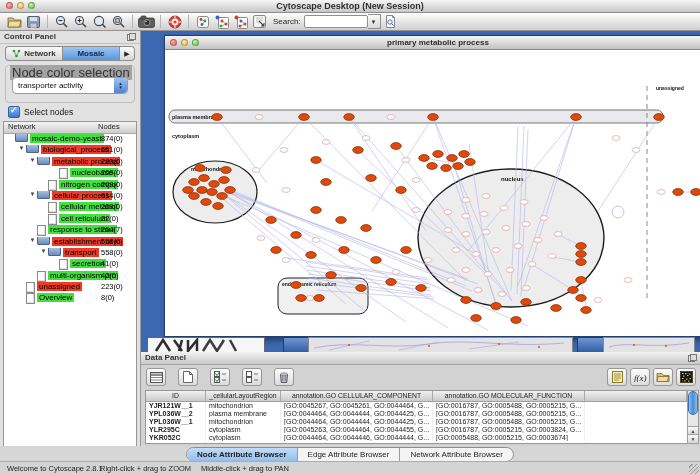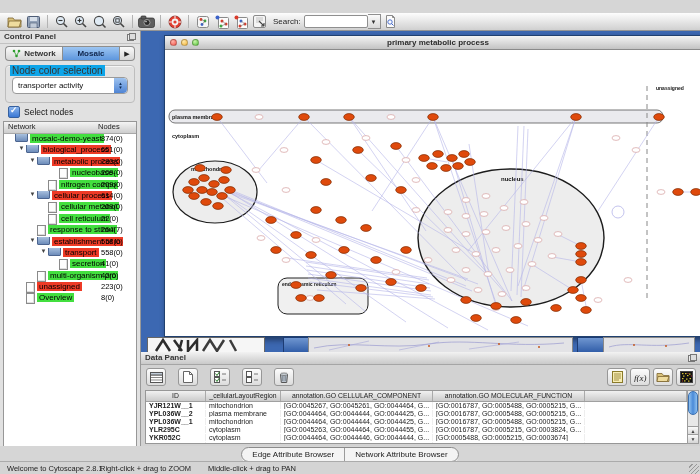--- a/index.html
+++ b/index.html
@@ -28,21 +28,21 @@
   .cp-title{position:absolute;left:4px;top:1px;font-size:8px;font-weight:bold;color:#333;}
   .float-ic{position:absolute;right:4px;top:2px;width:9px;height:8px;}
   .float-ic:before{content:"";position:absolute;left:0;bottom:0;width:5px;height:5px;border:1px solid #777;background:#eee;}
   .float-ic:after{content:"";position:absolute;right:0;top:0;width:5px;height:5px;border:1px solid #777;background:#ddd;}
   .cp-tabs{position:absolute;left:5px;top:15px;right:5px;height:15px;display:flex;align-items:center;}
   .cp-tab{flex:1;height:13px;border:1px solid #8e8e8e;background:linear-gradient(#fafafa,#d6d6d6);font-size:8px;font-weight:bold;display:flex;align-items:center;justify-content:center;gap:3px;color:#333;}
   .cp-tab:first-child{border-radius:4px 0 0 4px;border-right:none;}
   .cp-tab.active{background:linear-gradient(#9cc5f2,#5d96dd);color:#10264d;}
   .cp-tab-more{width:14px;height:13px;border:1px solid #8e8e8e;border-left:none;border-radius:0 4px 4px 0;background:linear-gradient(#fafafa,#d6d6d6);font-size:7px;display:flex;align-items:center;justify-content:center;color:#222;}
   .cp-group{position:absolute;left:5px;top:34px;right:5px;height:36px;border:1px solid #bdbdbd;border-radius:4px;box-shadow:inset 0 1px 0 #f5f5f5;}
-  .cp-group-label{position:absolute;left:4px;top:-1px;font-size:10px;color:#333;background:#0ea5e9;padding:0 2px;}
+  .cp-group-label{position:absolute;left:4px;top:-1px;font-size:13px;color:#333;background:#a3a3a3;padding:0 2px;}
   .combo{position:absolute;left:6px;top:11px;right:6px;height:15px;border:1px solid #9a9a9a;border-radius:4px;background:#fff;display:flex;align-items:center;}
   .combo-text{flex:1;font-size:8px;padding-left:5px;color:#111;white-space:nowrap;overflow:hidden;}
   .combo-cap{width:13px;height:15px;border-radius:0 4px 4px 0;background:linear-gradient(#9dc2ef,#4f84d4);display:flex;flex-direction:column;align-items:center;justify-content:center;font-size:4.5px;line-height:4px;color:#0c2a55;}
   .cp-check-row{position:absolute;left:8px;top:75px;display:flex;align-items:center;gap:4px;}
   .checkbox{width:10px;height:10px;border-radius:2px;border:1px solid #35609f;background:linear-gradient(#8ab4ec,#3a78d5);position:relative;}
   .checkbox:after{content:"✓";position:absolute;left:1px;top:-2px;color:#fff;font-size:9px;font-weight:bold;}
   .cp-check-label{font-size:8.5px;color:#111;}
   .tree-box{position:absolute;left:3px;right:3px;top:90px;bottom:6px;background:#fff;border:1px solid #979797;overflow:hidden;}
   .tree-header{height:11px;display:flex;background:linear-gradient(#f4f4f4,#cdcdcd);border-bottom:1px solid #a8a8a8;font-size:7.5px;color:#222;}
   .tree-header .c1{flex:1;padding-left:4px;}
@@ -99,29 +99,37 @@
   .dp-sbtn.down{bottom:0;}
 
   
   .tab-strip{position:absolute;left:0;right:0;top:446px;height:16px;background:#d6d6d6;display:flex;align-items:center;justify-content:center;}
   .seg{display:flex;height:13px;border:1px solid #8b8b8b;border-radius:8px;overflow:hidden;background:#f4f4f4;box-shadow:0 1px 0 rgba(255,255,255,.6);}
   .seg-item{font-size:8px;padding:0 10px;display:flex;align-items:center;border-left:1px solid #9b9b9b;color:#222;}
   .seg-item:first-child{border-left:none;}
   .seg-item.selected{background:linear-gradient(#c2dcf8,#93bfee);font-weight:bold;}
   .status{position:absolute;left:0;right:0;bottom:0;height:12px;background:#d4d4d4;border-top:1px solid #ababab;font-size:7.5px;color:#222;}
   .status span{position:absolute;top:2px;}
-  .st1{left:7px;} .st2{left:100px;} .st3{left:208px;}
+  .st1{left:7px;} .st2{left:100px;} .st3{left:201px;}
   .app-grip{position:absolute;right:1px;bottom:1px;width:10px;height:10px;background:repeating-linear-gradient(135deg,transparent,transparent 2px,#9a9a9a 2px,#9a9a9a 3px);}
   svg{display:block;}
 </style>
 </head>
 <body>
 
 <div class="app">
 
+  <div class="titlebar">
+    <div class="lights">
+      <span class="light red"></span>
+      <span class="light yellow"></span>
+      <span class="light green"></span>
+    </div>
+    <span class="title-text">Cytoscape Desktop (New Session)</span>
+  </div>
 
   <div class="toolbar">
     <span class="tb-btn">
         <svg width="15" height="12" viewBox="0 0 15 12">
           <path d="M1 2h5l1.5 2H14v7H1z" fill="#d9c27c" stroke="#7d6630" stroke-width="0.8"></path>
           <path d="M2 5h12l-1.8 6H1z" fill="#efdc9e" stroke="#7d6630" stroke-width="0.8"></path>
         </svg>
       </span>
     <span class="tb-btn">
         <svg width="13" height="12" viewBox="0 0 13 12">
@@ -742,20 +750,21 @@
     </div>
     <div class="dp-scroll">
       <div class="dp-thumb"></div>
       <div class="dp-sbtn up">▲</div>
       <div class="dp-sbtn down">▼</div>
     </div>
   </div>
 
   <div class="tab-strip">
     <div class="seg">
+        <span class="seg-item selected">Node Attribute Browser</span>
         <span class="seg-item">Edge Attribute Browser</span>
         <span class="seg-item">Network Attribute Browser</span>
       </div>
   </div>
 
   <div class="status">
     <span class="st1">Welcome to Cytoscape 2.8.1</span>
     <span class="st2">Right-click + drag to ZOOM</span>
     <span class="st3">Middle-click + drag to PAN</span>
     <span class="app-grip"></span>

